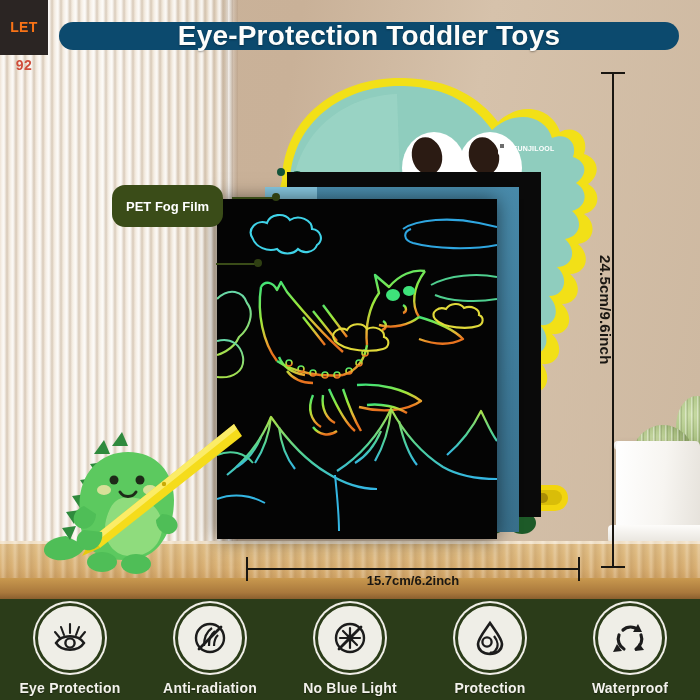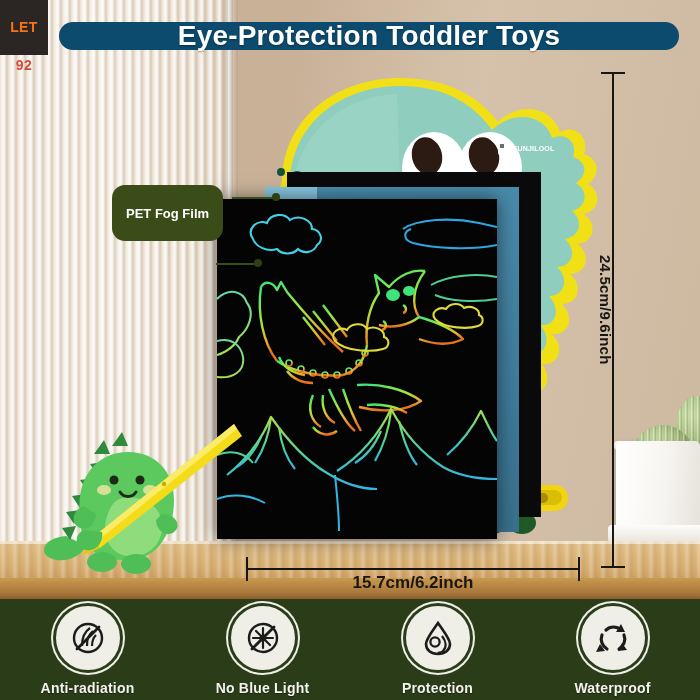--- a/index.html
+++ b/index.html
@@ -79,39 +79,39 @@
   .screen-front{position:absolute;left:217px;top:199px;width:280px;height:340px;
     background:#040404;z-index:14;box-shadow:0 0 18px rgba(0,0,0,.55);}
   .screen-front svg{position:absolute;left:0;top:0;}
 
   
   .mascot{position:absolute;left:36px;top:418px;width:210px;height:160px;z-index:20;}
   .mascot svg{position:absolute;left:0;top:0;}
 
   
   .callout{position:absolute;height:26px;border-radius:13px;background:#3a4c18;
-    display:flex;align-items:center;justify-content:center;padding:15px 14px;z-index:40;}
+    display:flex;align-items:center;justify-content:center;padding:8px 14px;z-index:40;}
   .callout span{color:#fff;font-size:13px;font-weight:bold;white-space:nowrap;}
   .co1{left:112px;top:185px;}
   .co2{left:90px;top:251px;}
   .lead{position:absolute;height:2px;background:#3a4c18;z-index:39;}
   .lead-dot{position:absolute;width:8px;height:8px;border-radius:50%;background:#2f3f12;z-index:41;}
 
   
   .dim-v{position:absolute;left:612px;top:72px;width:2px;height:496px;background:#191611;z-index:35;}
   .dim-v-t{position:absolute;left:601px;top:72px;width:24px;height:2px;background:#191611;z-index:35;}
   .dim-v-b{position:absolute;left:601px;top:566px;width:24px;height:2px;background:#191611;z-index:35;}
   .dim-v-label{position:absolute;left:597px;top:255px;z-index:36;
     writing-mode:vertical-rl;color:#1a1713;font-size:15px;font-weight:bold;letter-spacing:.2px;}
 
   .dim-h{position:absolute;left:246px;top:568px;width:334px;height:2px;background:#191611;z-index:35;}
   .dim-h-l{position:absolute;left:246px;top:557px;width:2px;height:24px;background:#191611;z-index:35;}
   .dim-h-r{position:absolute;left:578px;top:557px;width:2px;height:24px;background:#191611;z-index:35;}
   .dim-h-label{position:absolute;left:246px;top:573px;width:334px;text-align:center;
-    color:#1a1713;font-size:17px;font-weight:bold;z-index:36;}
+    color:#1a1713;font-size:13px;font-weight:bold;z-index:36;}
 
   
   .feat-bar{position:absolute;left:0;top:599px;width:700px;height:101px;background:#2b3c19;z-index:50;
     display:flex;align-items:flex-start;}
   .feat{flex:1;display:flex;flex-direction:column;align-items:center;padding-top:7px;}
   .feat-ring{width:58px;height:58px;border-radius:50%;
     background:#efeee7;border:3px solid #efeee7;box-shadow:0 0 0 3px #2b3c19,0 0 0 5px #efeee7;
     display:flex;align-items:center;justify-content:center;}
   .feat-ring svg{display:block;}
   .feat-label{margin-top:10px;color:#f3f2ec;font-size:14px;font-weight:bold;letter-spacing:.2px;
@@ -361,20 +361,30 @@
   <div class="dim-v-b"></div>
   <div class="dim-v-label">24.5cm/9.6inch</div>
 
   <div class="dim-h-l"></div>
   <div class="dim-h"></div>
   <div class="dim-h-r"></div>
   <div class="dim-h-label">15.7cm/6.2inch</div>
 
   <div class="feat-bar">
 
+    <div class="feat">
+      <div class="feat-ring">
+        <svg width="36" height="34" viewBox="0 0 36 34">
+          <path d="M4,22 C10,13 26,13 32,22 C26,31 10,31 4,22 Z" fill="none" stroke="#1c1c1c" stroke-width="2.4"></path>
+          <circle cx="18" cy="22" r="4.6" fill="none" stroke="#1c1c1c" stroke-width="2.4"></circle>
+          <path d="M18,3 v9 M9,6 l3,8 M27,6 l-3,8 M3,11 l5,6 M33,11 l-5,6" stroke="#1c1c1c" stroke-width="2.1" stroke-linecap="round"></path>
+        </svg>
+      </div>
+      <div class="feat-label">Eye Protection</div>
+    </div>
 
     <div class="feat">
       <div class="feat-ring">
         <svg width="36" height="36" viewBox="0 0 36 36">
           <circle cx="18" cy="18" r="14" fill="none" stroke="#1c1c1c" stroke-width="2.4"></circle>
           <path d="M12,26 C12,18 14,12 20,8" fill="none" stroke="#1c1c1c" stroke-width="2.2"></path>
           <path d="M17,26 C17,19 18,15 23,11" fill="none" stroke="#1c1c1c" stroke-width="2.2"></path>
           <path d="M22,26 C22,21 23,18 26,15" fill="none" stroke="#1c1c1c" stroke-width="2.2"></path>
           <path d="M7,29 L29,7" stroke="#1c1c1c" stroke-width="2.8" stroke-linecap="round"></path>
         </svg>

